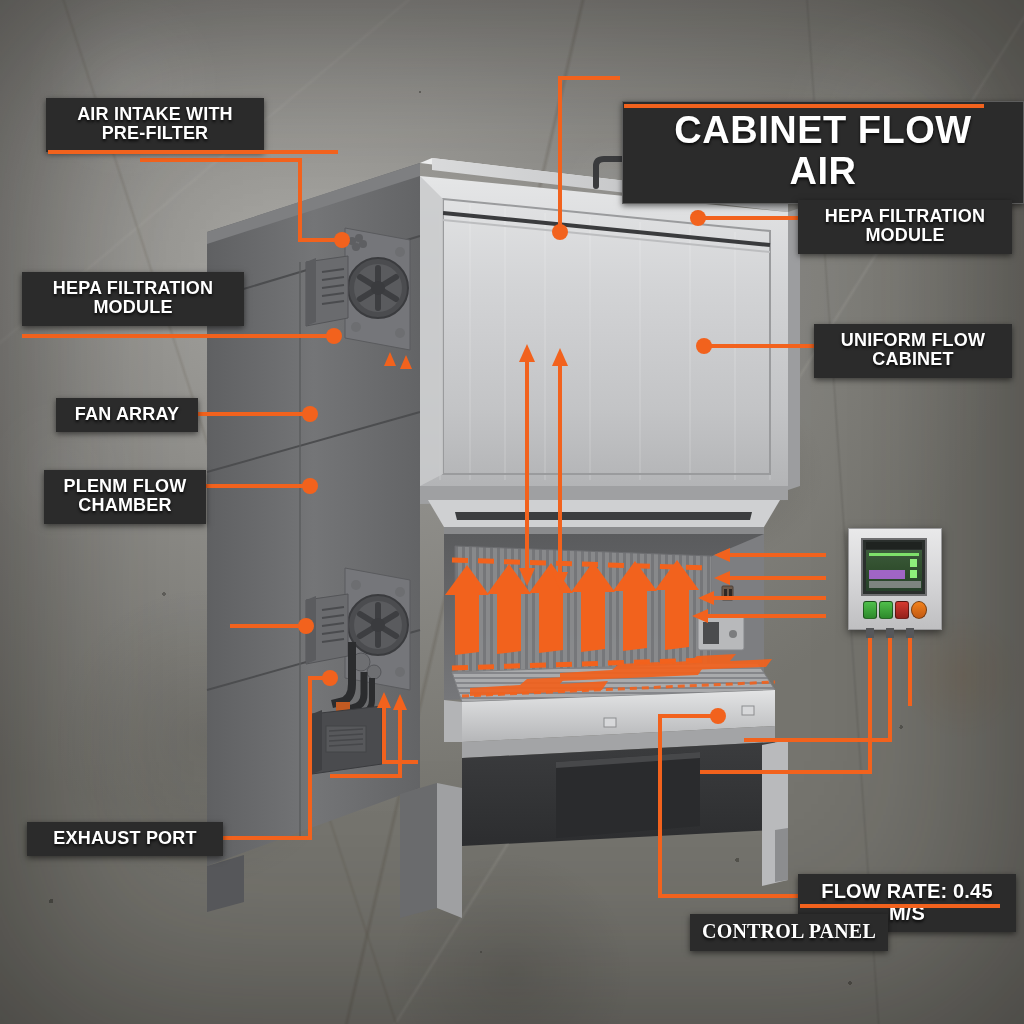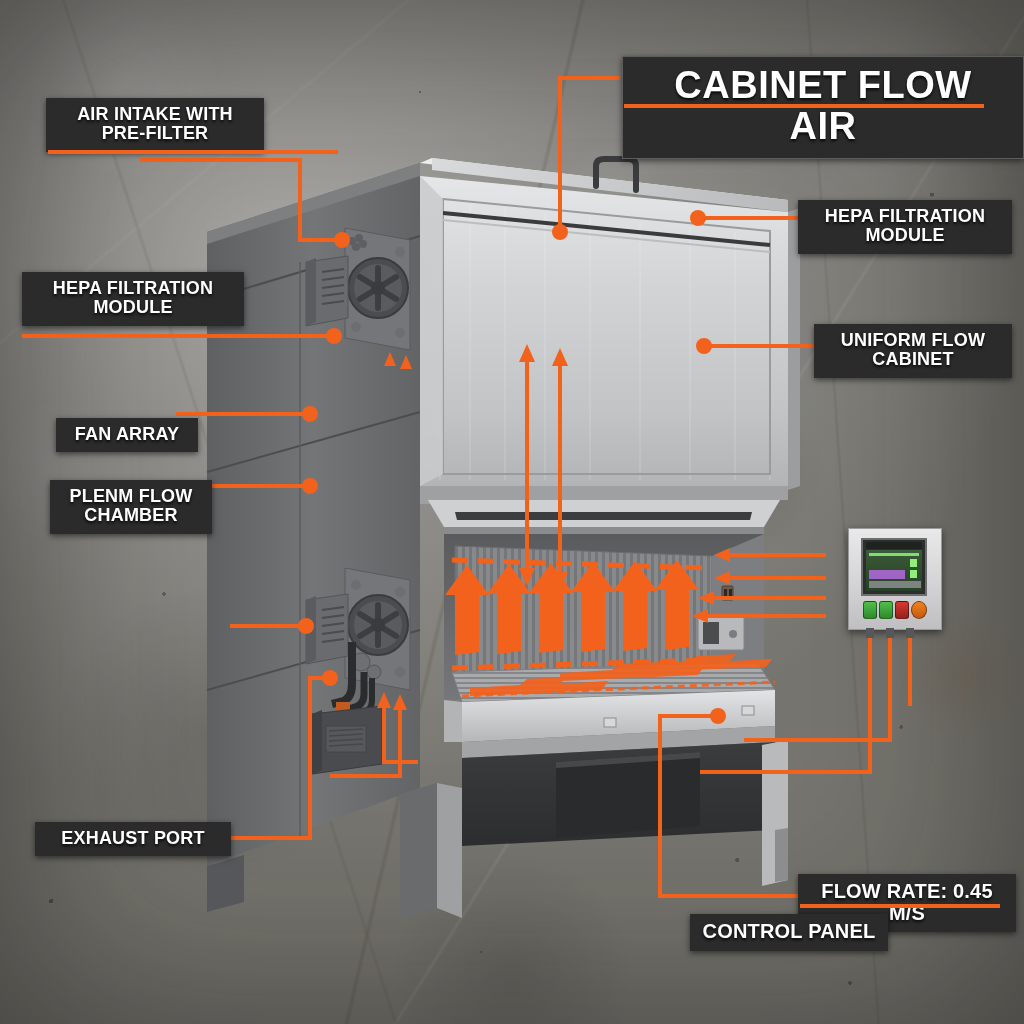--- a/index.html
+++ b/index.html
@@ -68,20 +68,21 @@
     box-shadow:0 2px 6px rgba(0,0,0,.55);
     text-shadow:0 2px 3px rgba(0,0,0,.85);
     white-space:pre-line;
   }
   .chip.s18{font-size:18px;}
   .chip.s17{font-size:20px;}
   .chip.s20{font-size:20px;}
   .chip.title{
     font-size:38px;padding:8px 16px 11px;letter-spacing:.5px;
     border:1px solid #5d5d5d;
+    margin-top:45px;
   }
   .underline{position:absolute;height:4px;background:#f2621d;}
 
   
   .cp-body{position:absolute;background:linear-gradient(180deg,#e9e9ea 0%,#d4d4d6 55%,#bfbfc1 100%);
            border:1px solid #9a9a9c;box-shadow:0 3px 8px rgba(0,0,0,.5);}
   .cp-screen{position:absolute;background:#2a2f2c;border:2px solid #6e6e70;}
   .cp-lcd{position:absolute;background:linear-gradient(180deg,#3c5a3c 0%,#32502f 40%,#26402a 100%);}
   .cp-bar{position:absolute;background:#7ee06a;}
   .cp-seg{position:absolute;background:#8ef07a;}
@@ -420,32 +421,32 @@
   <div class="chip title" style="left:622px;top:56px;">CABINET FLOW AIR</div>
   <div class="underline" style="left:624px;top:104px;width:360px;"></div>
 
   <div class="chip s18" style="left:46px;top:98px;width:196px;">AIR INTAKE WITH
 PRE-FILTER</div>
   <div class="underline" style="left:48px;top:150px;width:290px;"></div>
 
   <div class="chip s18" style="left:22px;top:272px;width:200px;">HEPA FILTRATION
 MODULE</div>
 
-  <div class="chip s18" style="left:56px;top:398px;width:120px;margin-top:20px;">FAN ARRAY</div>
-
-  <div class="chip s18" style="left:50px;top:470px;width:140px;margin-top:10px;">PLENM FLOW
+  <div class="chip s18" style="left:56px;top:398px;width:120px;">FAN ARRAY</div>
+
+  <div class="chip s18" style="left:44px;top:470px;width:140px;">PLENM FLOW
 CHAMBER</div>
 
 
-  <div class="chip s18" style="left:35px;top:822px;width:174px;">EXHAUST PORT</div>
+  <div class="chip s18" style="left:27px;top:822px;width:174px;">EXHAUST PORT</div>
 
   <div class="chip s18" style="left:798px;top:200px;width:192px;">HEPA FILTRATION
 MODULE</div>
 
   <div class="chip s18" style="left:814px;top:324px;width:176px;">UNIFORM FLOW
 CABINET</div>
 
   <div class="chip s17" style="left:798px;top:874px;width:196px;">FLOW RATE: 0.45 M/S</div>
   <div class="underline" style="left:800px;top:904px;width:200px;"></div>
 
-  <div class="chip s20" style="left:690px;top:914px;width:176px;">CONTROL PANEL</div>
+  <div class="chip s20" style="left:690px;top:914px;width:176px;font-family:Liberation Serif, serif;">CONTROL PANEL</div>
 
 </div>
 
 </body></html>

